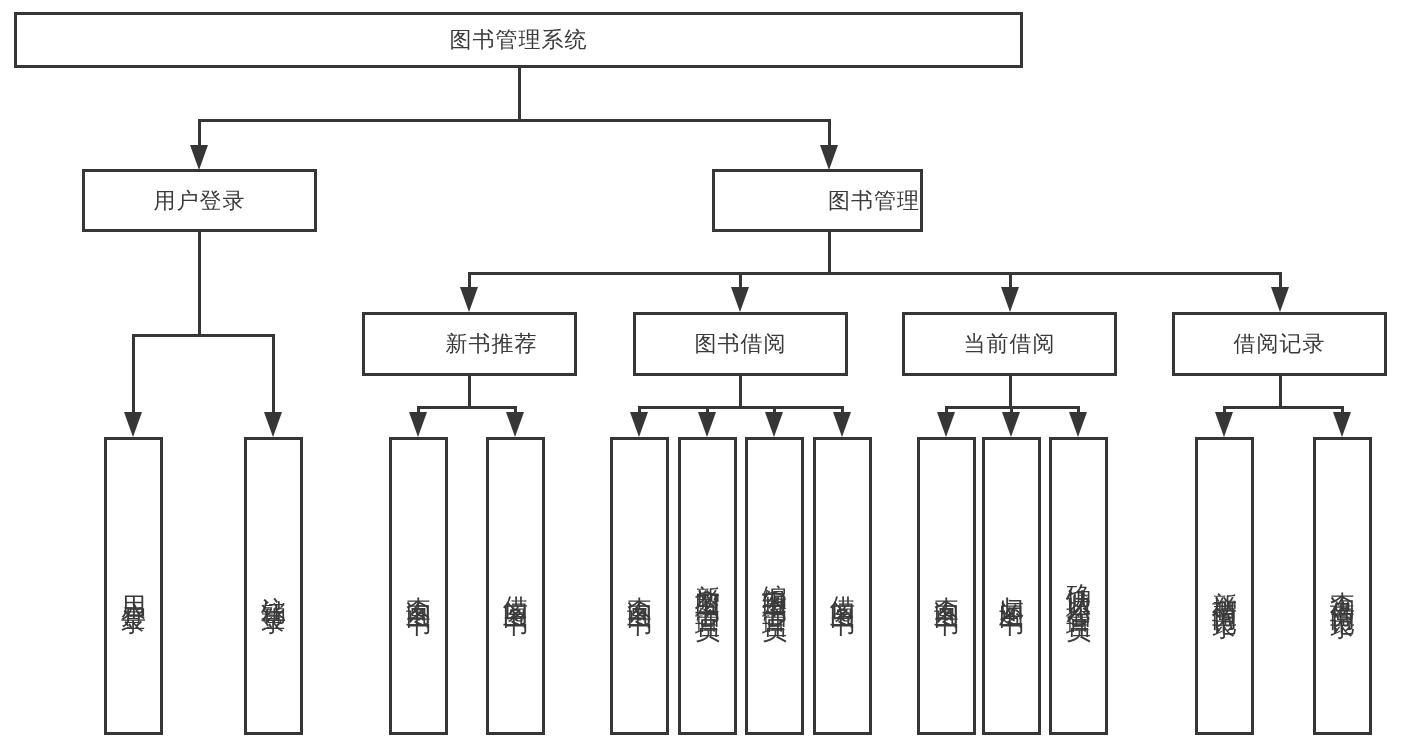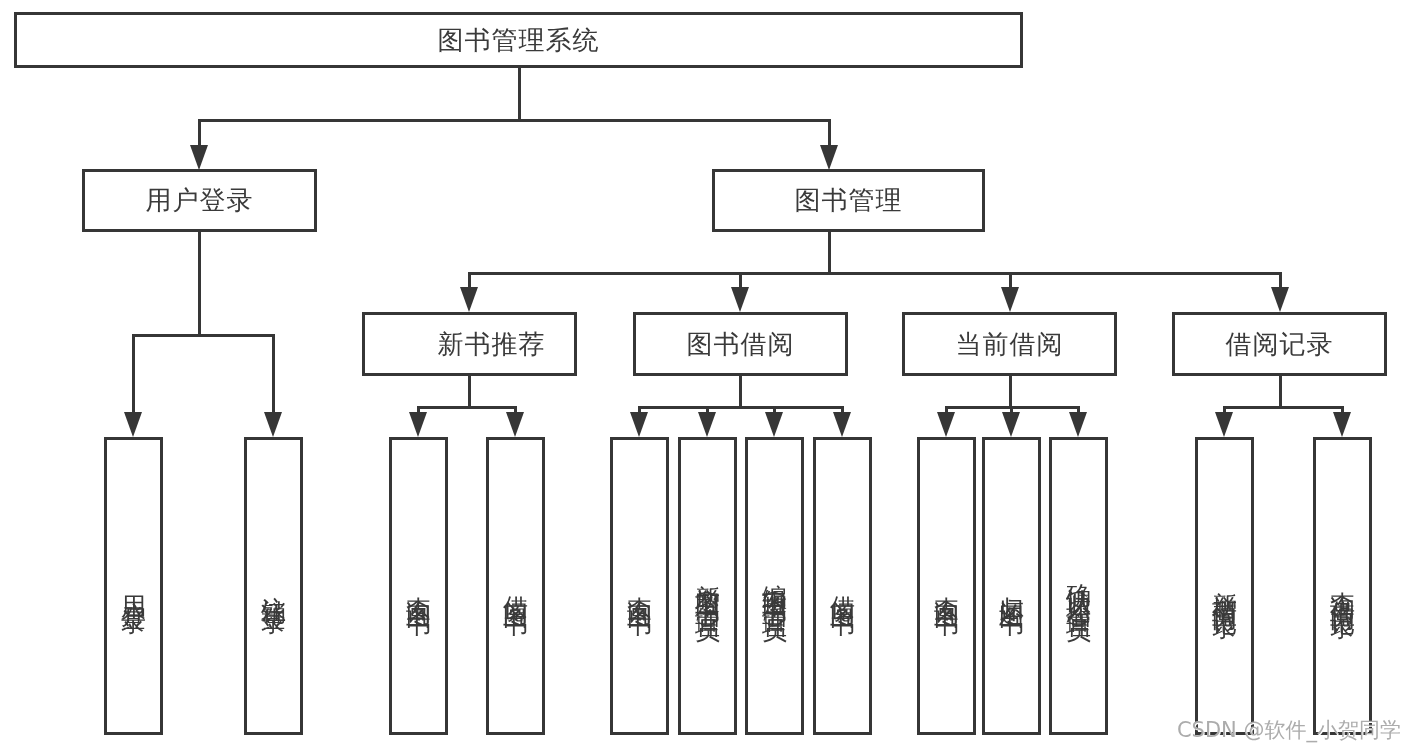--- a/index.html
+++ b/index.html
@@ -13,21 +13,21 @@
   }
   
   .hbox {
     position: absolute;
     box-sizing: border-box;
     border: 3px solid #363636;
     background: #ffffff;
     display: flex;
     align-items: center;
     justify-content: center;
-    font-size: 26px;
+    font-size: 22px;
     letter-spacing: 1px;
     color: #3a3a3a;
     white-space: nowrap;
   }
   
   .vbox {
     position: absolute;
     box-sizing: border-box;
     top: 437px;
     height: 298px;
@@ -82,21 +82,21 @@
     <div class="hl" style="left:198px; top:119px; width:633px;"></div>
     <div class="vl" style="left:198px; top:119px; height:28px;"></div>
     <div class="ah" style="left:190px; top:145px;"></div>
     <div class="vl" style="left:828px; top:119px; height:28px;"></div>
     <div class="ah" style="left:820px; top:145px;"></div>
   </div>
 
   <div class="hbox" style="left:82px; top:169px; width:235px; height:63px;">
     <span>用户登录</span>
   </div>
-  <div class="hbox" style="left:712px; top:169px; width:273px; height:63px;">
+  <div class="hbox" style="left:712px; top:169px; width:211px; height:63px;justify-content:flex-end;">
     <span>图书管理</span>
   </div>
 
   <div>
     <div class="vl" style="left:198px; top:232px; height:104px;"></div>
     <div class="hl" style="left:132px; top:334px; width:143px;"></div>
     <div class="vl" style="left:132px; top:334px; height:78px;"></div>
     <div class="ah" style="left:124px; top:412px;"></div>
     <div class="vl" style="left:272px; top:334px; height:78px;"></div>
     <div class="ah" style="left:264px; top:412px;"></div>
@@ -207,15 +207,14 @@
     <span>确认归还（管理员）</span>
   </div>
 
   <div class="vbox" style="left:1195px;">
     <span>新增借阅记录</span>
   </div>
   <div class="vbox" style="left:1313px;">
     <span>查询借阅记录</span>
   </div>
 
-  <div class="watermark">CSDN @软件_小贺同学</div>
 
 </div>
 
 </body></html>

